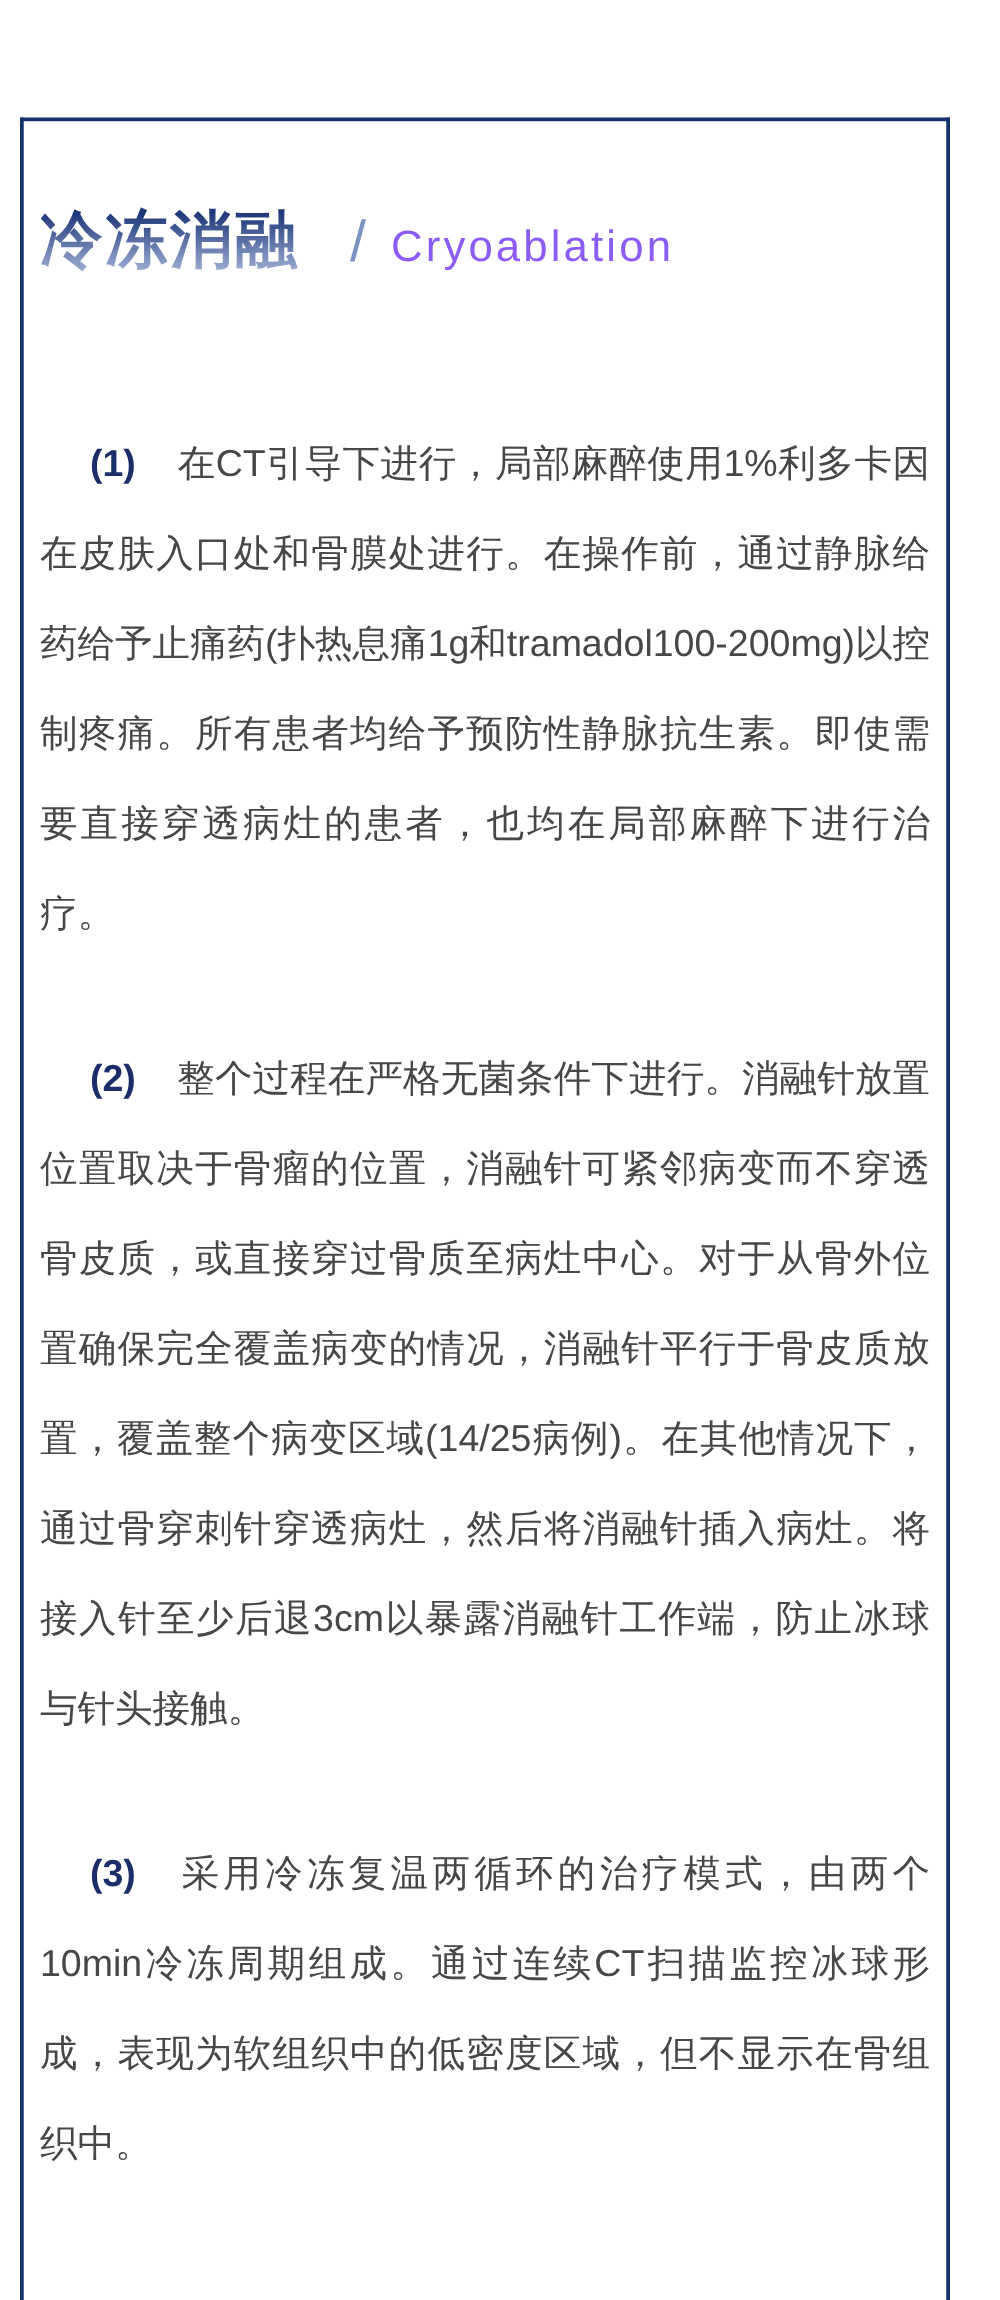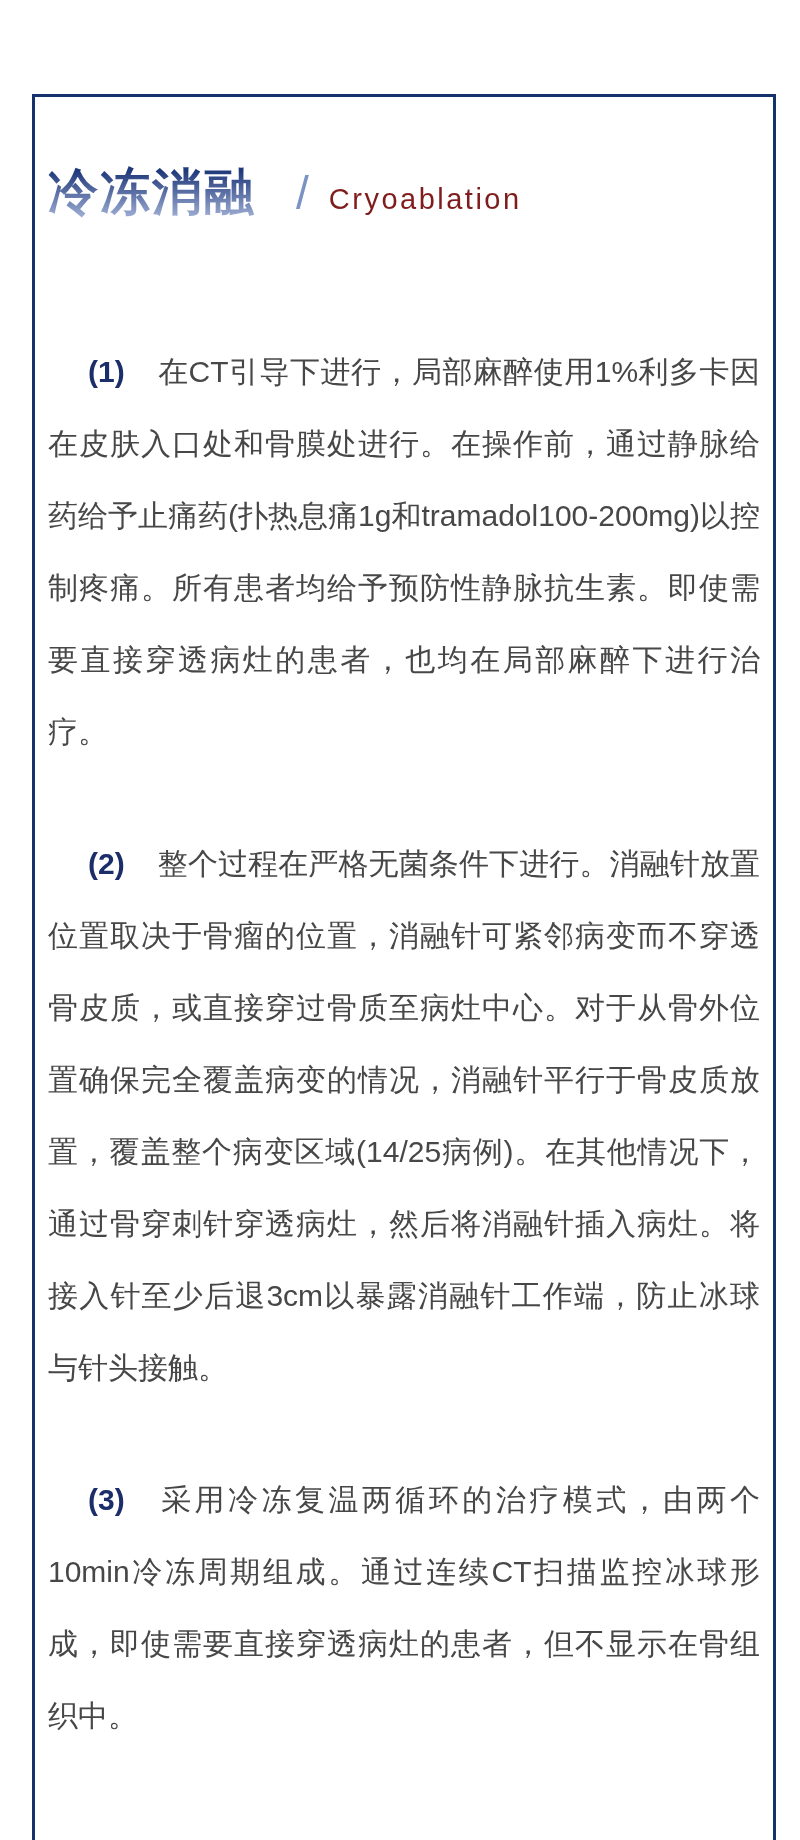--- a/index.html
+++ b/index.html
@@ -9,21 +9,21 @@
     font-family: "Liberation Sans", "DejaVu Sans", sans-serif;
     overflow: hidden;
   }
   .page {
     position: relative;
     width: 800px; height: 1840px;
     background: #ffffff;
   }
   .card {
     position: absolute;
-    left: 32px; top: 94px;
+    left: 16px; top: 94px;
     width: 744px; height: 1746px;
     box-sizing: border-box;
     border: 3px solid #16326d;
     border-bottom: none;
     background: #ffffff;
     padding: 0 13px;
     overflow: hidden;
   }
   .header {
     margin-top: 62px;
@@ -41,23 +41,23 @@
     color: transparent;
   }
   .title-sep {
     font-size: 46px;
     font-weight: 300;
     color: #7b93c3;
     margin-left: 40px;
     margin-right: 20px;
   }
   .title-en {
-    font-size: 29px;
+    font-size: 35px;
     font-weight: 300;
-    color: #7f1d1d;
+    color: #8b5cf6;
     letter-spacing: 2.5px;
   }
   .article {
     margin-top: 110px;
     font-size: 30px;
     line-height: 72px;
     color: #474747;
     text-align: justify;
     text-justify: inter-ideograph;
   }
@@ -82,17 +82,17 @@
       <span class="title-cn">冷冻消融</span>
       <span class="title-sep">/</span>
       <span class="title-en">Cryoablation</span>
     </div>
 
     <div class="article">
       <p class="para"><span class="marker">(1)</span><span>在CT引导下进行，局部麻醉使用1%利多卡因在皮肤入口处和骨膜处进行。在操作前，通过静脉给药给予止痛药(扑热息痛1g和tramadol100-200mg)以控制疼痛。所有患者均给予预防性静脉抗生素。即使需要直接穿透病灶的患者，也均在局部麻醉下进行治疗。</span></p>
 
       <p class="para"><span class="marker">(2)</span><span>整个过程在严格无菌条件下进行。消融针放置位置取决于骨瘤的位置，消融针可紧邻病变而不穿透骨皮质，或直接穿过骨质至病灶中心。对于从骨外位置确保完全覆盖病变的情况，消融针平行于骨皮质放置，覆盖整个病变区域(14/25病例)。在其他情况下，通过骨穿刺针穿透病灶，然后将消融针插入病灶。将接入针至少后退3cm以暴露消融针工作端，防止冰球与针头接触。</span></p>
 
-      <p class="para"><span class="marker">(3)</span><span>采用冷冻复温两循环的治疗模式，由两个10min冷冻周期组成。通过连续CT扫描监控冰球形成，即使需要直接穿透病灶的患者，但不显示在骨组织中。</span></p>
+      <p class="para"><span class="marker">(3)</span><span>采用冷冻复温两循环的治疗模式，由两个10min冷冻周期组成。通过连续CT扫描监控冰球形成，表现为软组织中的低密度区域，但不显示在骨组织中。</span></p>
     </div>
 
   </div>
 </div>
 
 </body></html>

